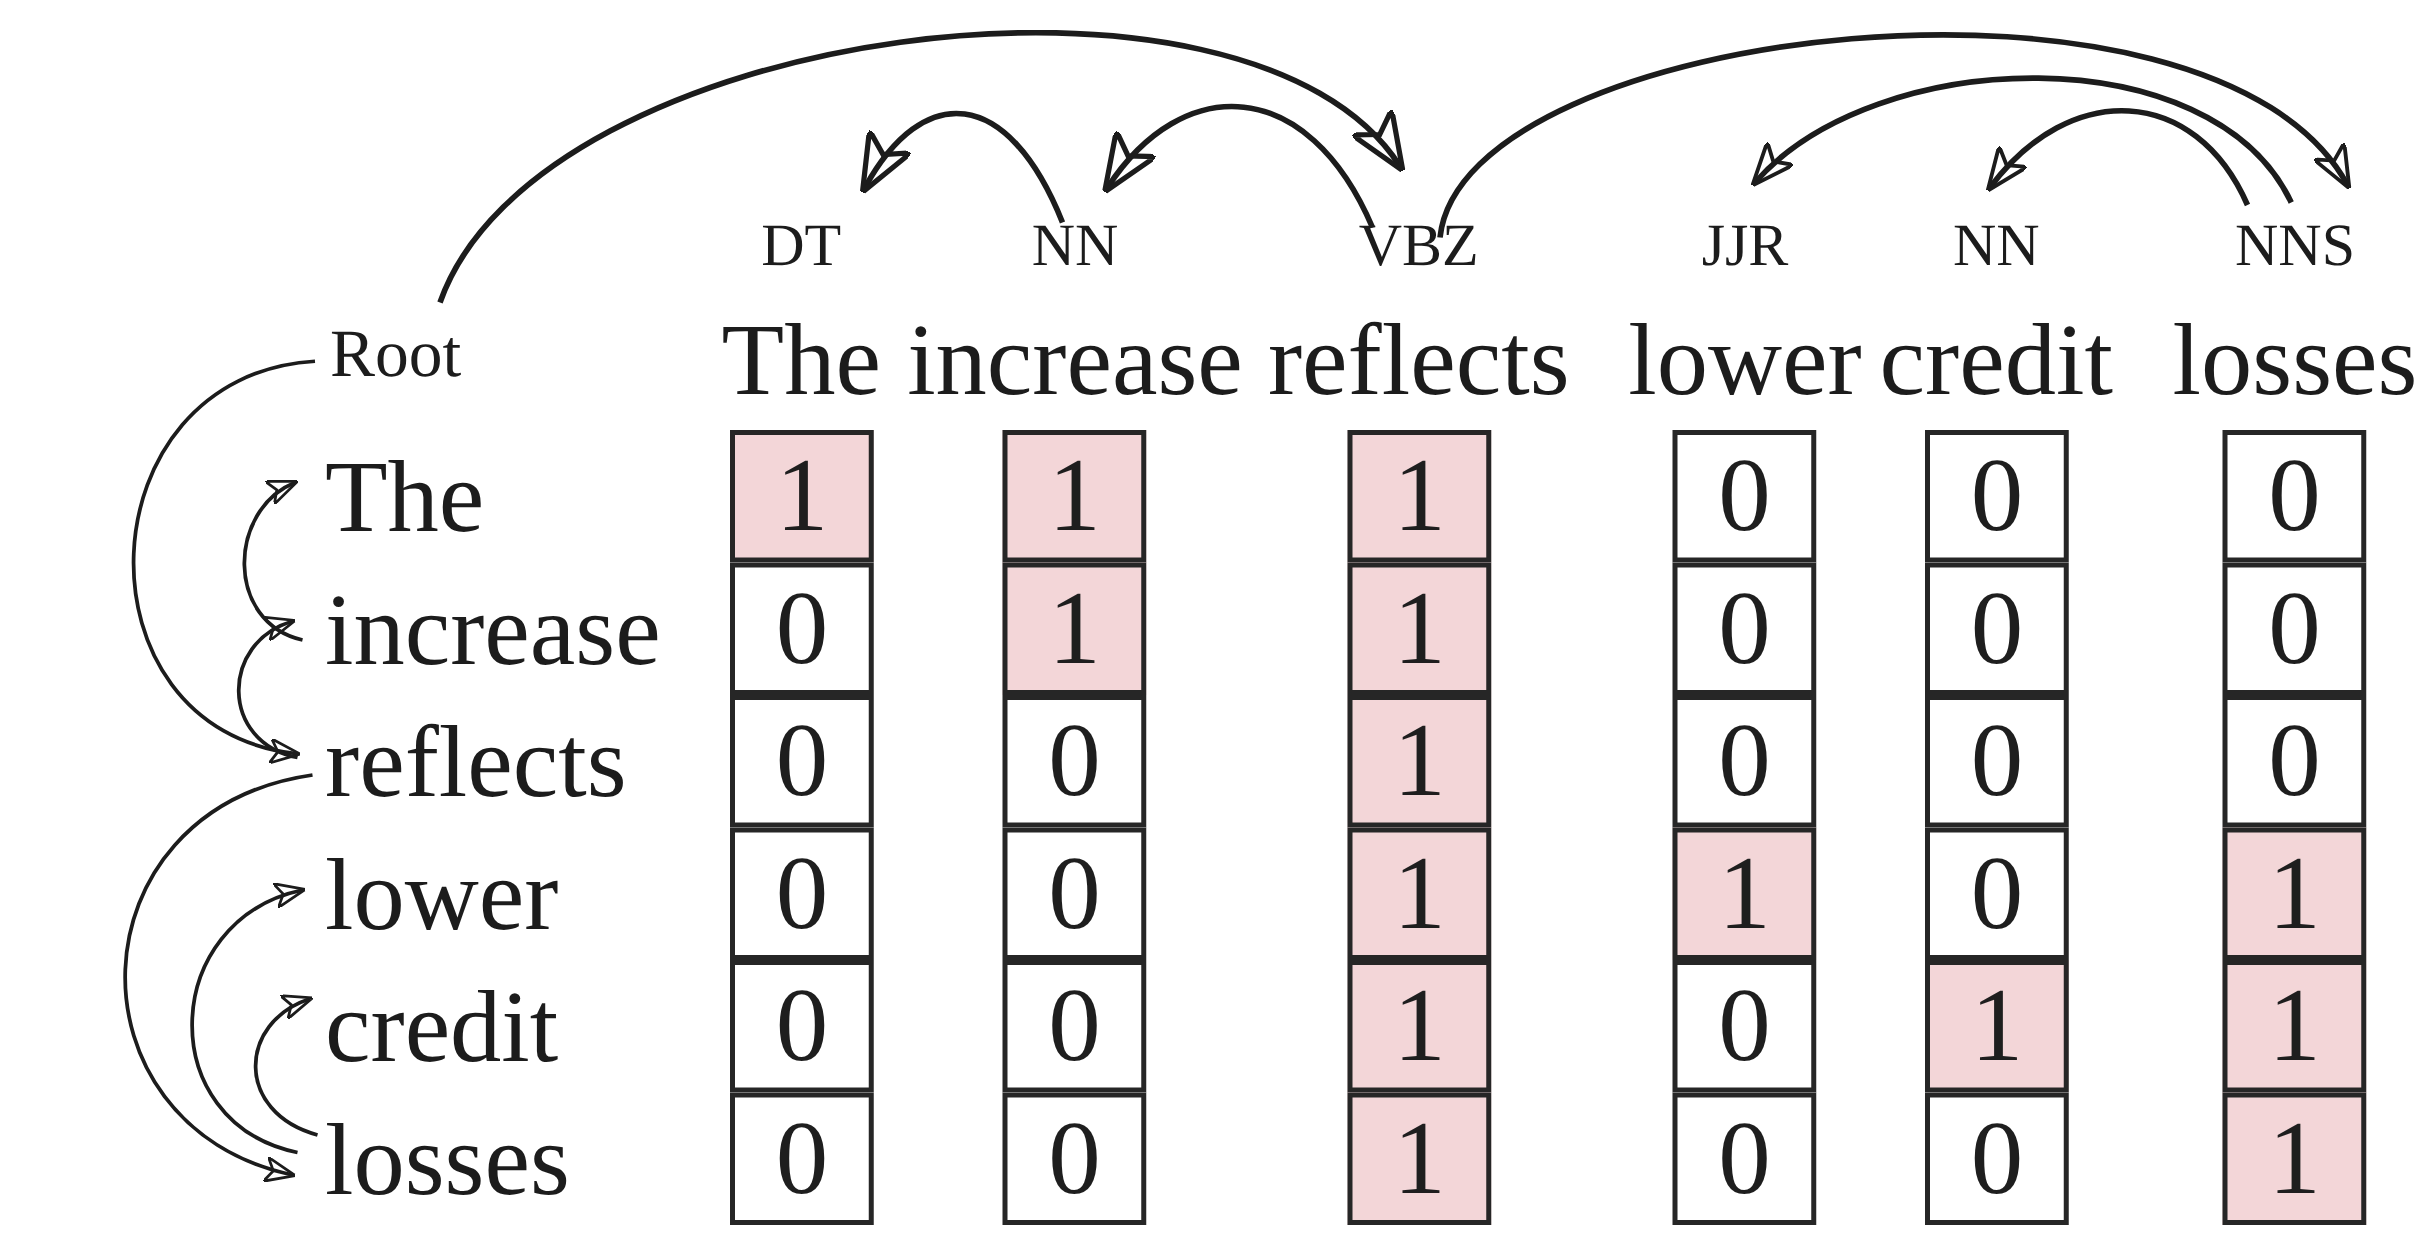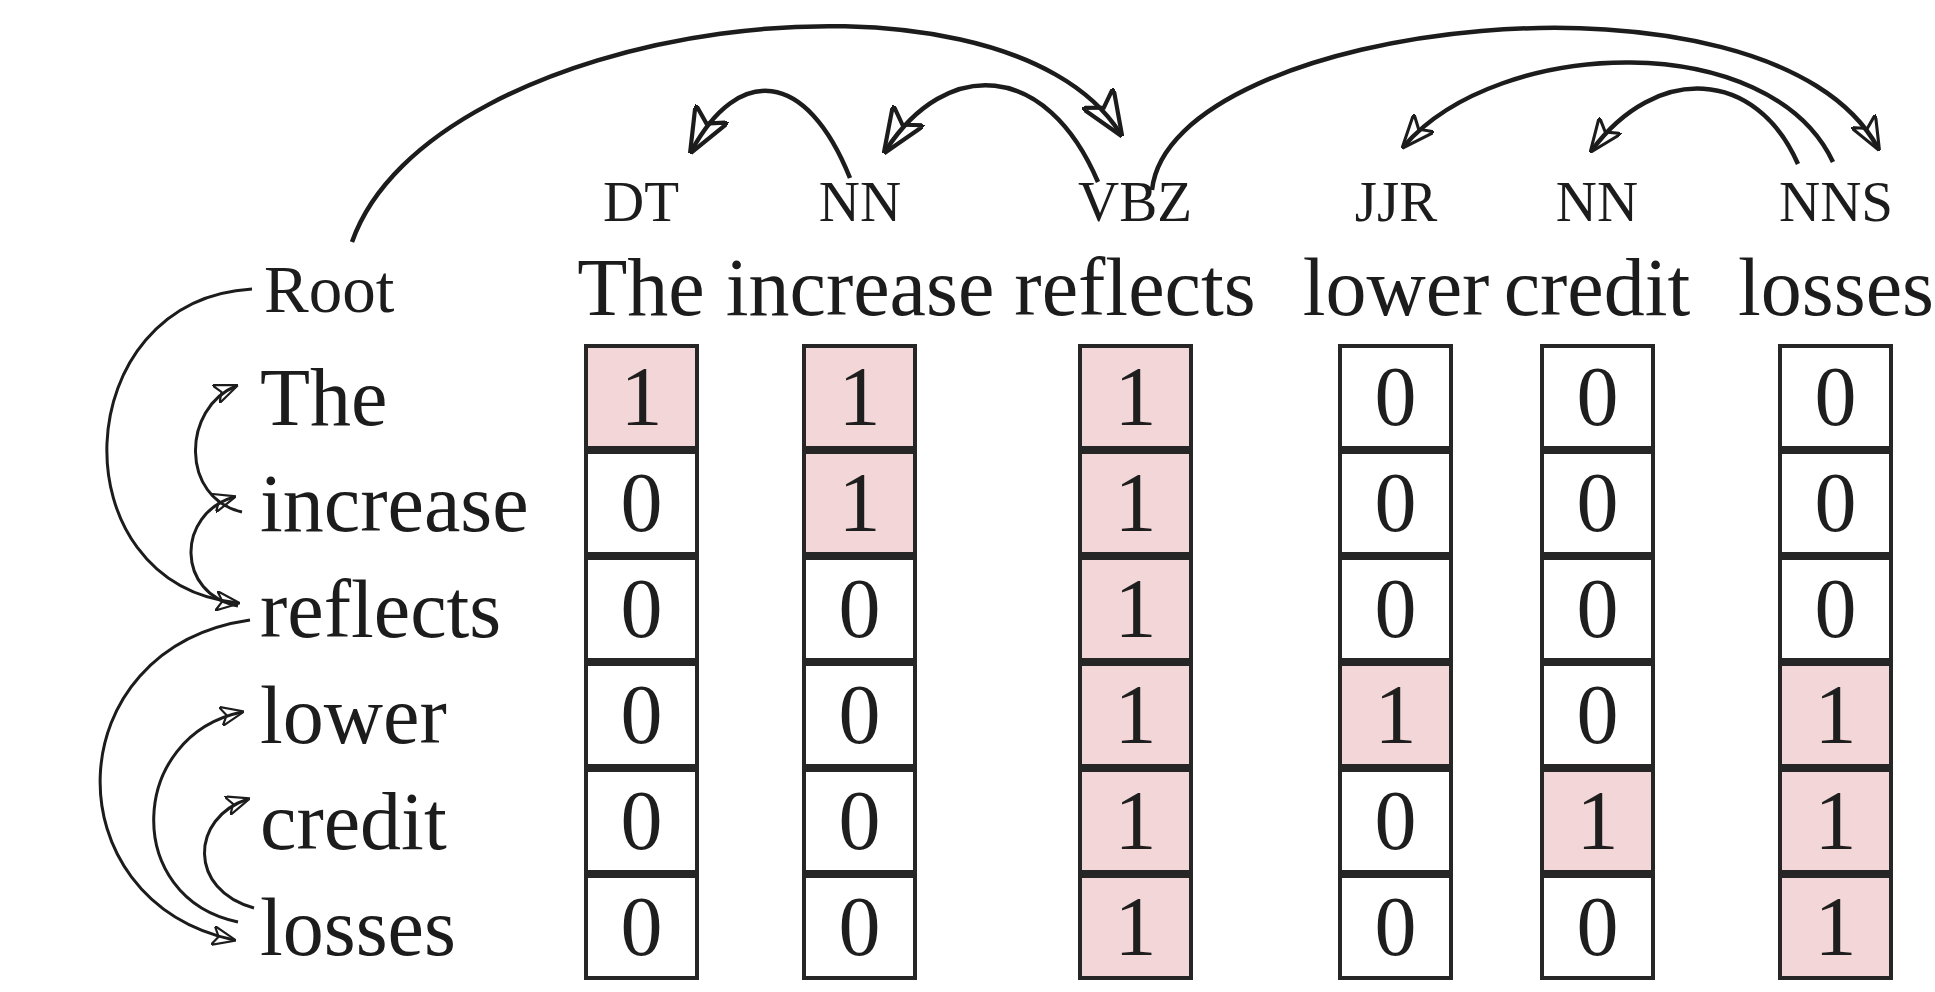--- a/index.html
+++ b/index.html
@@ -2,25 +2,25 @@
 <html><head>
 <meta charset="utf-8">
 <style>
   html,body{margin:0;padding:0;background:#fff;}
   .fig{position:relative;width:1935px;height:992px;background:#fff;overflow:hidden;
        font-family:"Liberation Serif", serif;color:#1c1c1c;}
   .arcs{position:absolute;left:0;top:0;width:1935px;height:992px;}
   .arcs path{fill:none;stroke:#1c1c1c;}
   .arcs path.top{stroke-width:4.5px;}
   .arcs path.side{stroke-width:3px;}
-  .pos{position:absolute;width:300px;text-align:center;font-size:57px;line-height:1;
+  .pos{position:absolute;width:300px;text-align:center;font-size:48px;line-height:1;
        white-space:nowrap;top:173px;}
   .word{position:absolute;width:300px;text-align:center;font-size:82px;line-height:1;
        white-space:nowrap;top:247px;}
-  .rootlab{position:absolute;left:264px;top:256px;font-size:67px;line-height:1;white-space:nowrap;}
+  .rootlab{position:absolute;left:264px;top:256px;font-size:54px;line-height:1;white-space:nowrap;}
   .rowlab{position:absolute;left:260px;font-size:82px;line-height:1;white-space:nowrap;}
   .col{position:absolute;top:344px;width:115px;}
   .cell{box-sizing:border-box;width:115px;height:106px;border:4px solid #262626;background:#ffffff;
         display:flex;align-items:center;justify-content:center;
         font-size:84px;line-height:1;color:#1e1e1e;}
   .cell.hl{background:#f3d6d8;}
 </style>
 </head>
 <body>
 

